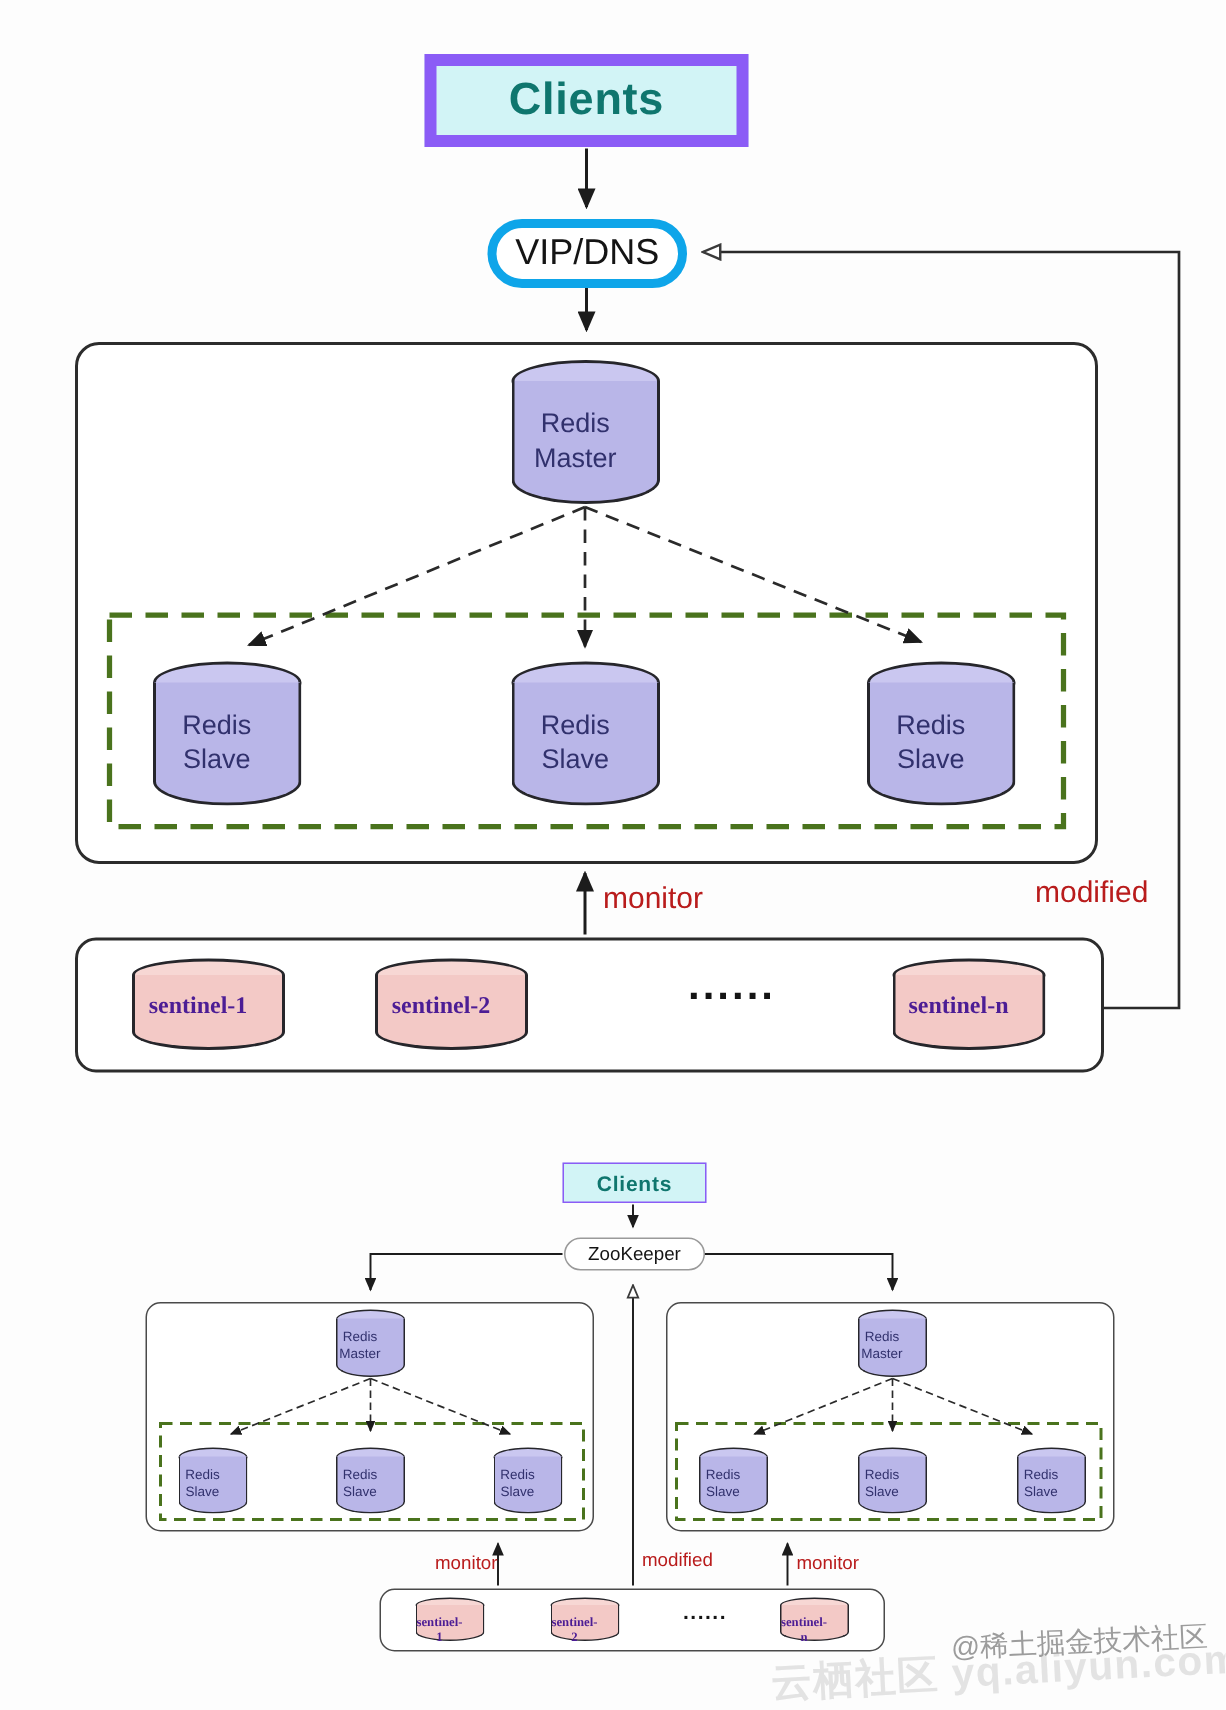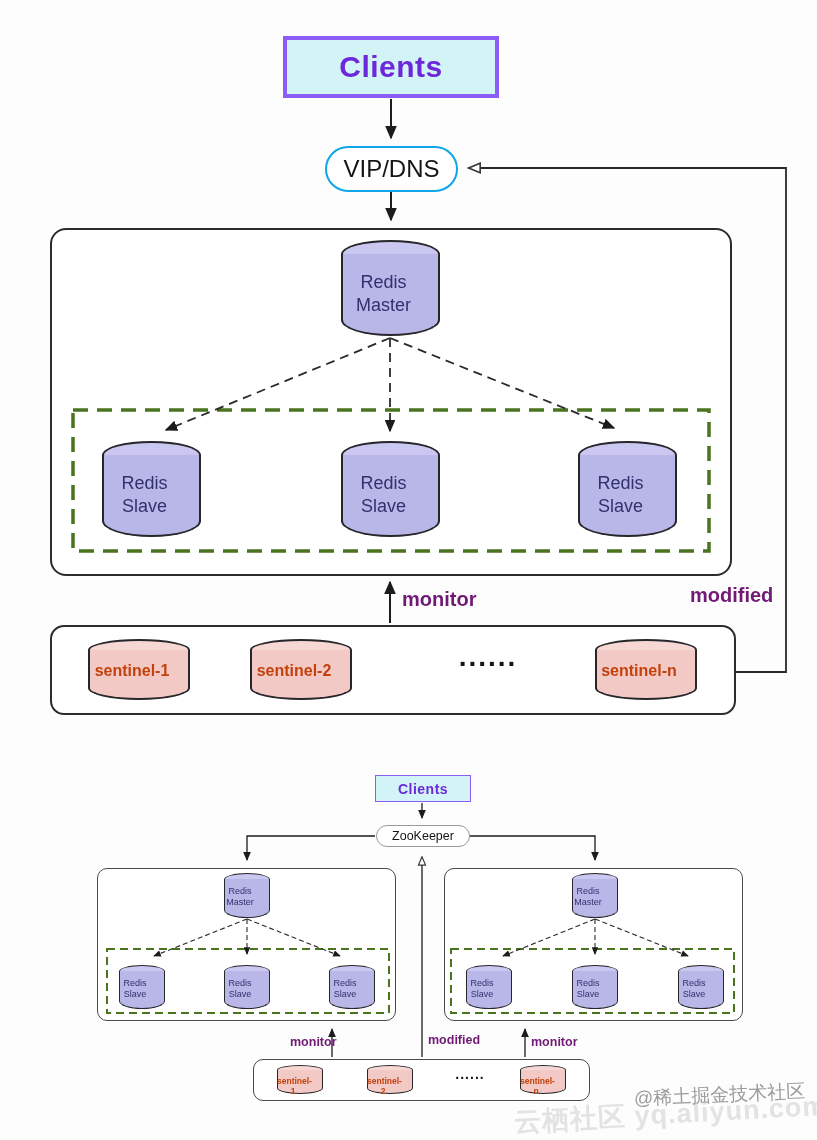--- a/index.html
+++ b/index.html
@@ -4,36 +4,36 @@
 <style>
   html,body{margin:0;padding:0;}
   body{background:#ffffff;font-family:"Liberation Sans",sans-serif;}
   .canvas{position:relative;width:817px;height:1140px;background:#fdfdfd;overflow:hidden;}
   .canvas *{box-sizing:border-box;}
 
   
   svg.wires{position:absolute;left:0;top:0;z-index:3;}
   .round-box{position:absolute;background:#ffffff;border:2px solid #2c2c2c;border-radius:16px;z-index:1;}
   .round-box.thin{border-width:1.5px;border-color:#4a4a4a;border-radius:10px;}
-  .clients-box{position:absolute;background:#d2f4f6;border:4px solid #8b5cf6;color:#6d28d9;font-weight:bold;
+  .clients-box{position:absolute;background:#d2f4f6;border:8px solid #8b5cf6;color:#0f766e;font-weight:bold;
                display:flex;align-items:center;justify-content:center;z-index:4;letter-spacing:0.5px;}
-  .pill{position:absolute;background:#ffffff;border:2px solid #0ea5e9;display:flex;align-items:center;
+  .pill{position:absolute;background:#ffffff;border:6px solid #0ea5e9;display:flex;align-items:center;
         justify-content:center;color:#141414;z-index:4;}
 
   
   .cyl{position:absolute;z-index:4;}
   .cyl .ctop{position:absolute;left:0;right:0;top:0;border-radius:50%;border:2px solid #26262b;}
   .cyl .cbody{position:absolute;left:0;right:0;bottom:0;border:2px solid #26262b;border-top:none;}
   .cyl .clabel{position:absolute;left:0;right:14px;text-align:center;white-space:pre-line;z-index:2;}
   .purple .ctop{background:#cac7f0;}
   .purple .cbody{background:#b9b6e8;}
   .purple .clabel{color:#31316d;}
   .pink .ctop{background:#f7d7d4;}
   .pink .cbody{background:#f3c9c6;}
-  .pink .clabel{color:#c2410c;}
+  .pink .clabel{color:#4c1d95;font-family:Liberation Serif, serif;}
 
   .cyl-lg{width:99px;height:96px;}
   .cyl-lg .ctop{height:28px;}
   .cyl-lg .cbody{top:14px;border-bottom-left-radius:50% 16px;border-bottom-right-radius:50% 16px;}
   .cyl-lg .clabel{top:31px;font-size:18px;line-height:23px;}
 
   .cyl-sent{width:102px;height:61px;}
   .cyl-sent .ctop{height:22px;}
   .cyl-sent .cbody{top:11px;border-bottom-left-radius:50% 12px;border-bottom-right-radius:50% 12px;}
   .cyl-sent .clabel{top:23px;font-size:16px;font-weight:bold;}
@@ -42,21 +42,21 @@
   .cyl-sm .ctop{height:13px;border-width:1px;}
   .cyl-sm .cbody{top:6px;border-width:1px;border-top:none;border-bottom-left-radius:50% 8px;border-bottom-right-radius:50% 8px;}
   .cyl-sm .clabel{top:13px;font-size:9px;line-height:11px;}
 
   .cyl-xs{width:46px;height:29px;}
   .cyl-xs .ctop{height:10px;border-width:1px;}
   .cyl-xs .cbody{top:5px;border-width:1px;border-top:none;border-bottom-left-radius:50% 6px;border-bottom-right-radius:50% 6px;}
   .cyl-xs .clabel{top:11px;font-size:8.5px;font-weight:bold;}
 
   
-  .flabel{position:absolute;color:#701a75;z-index:5;font-weight:bold;}
+  .flabel{position:absolute;color:#b91c1c;z-index:5;}
   .dots{position:absolute;z-index:5;color:#141414;font-weight:bold;text-align:center;}
 
   
   .wm{position:absolute;z-index:6;white-space:nowrap;}
   .wm-yunqi{left:514px;top:1096px;font-size:27px;font-weight:bold;color:#e3e3e3;letter-spacing:1px;transform:rotate(-3deg);}
   .wm-juejin{left:634px;top:1082px;font-size:19px;color:#9c9c9c;transform:rotate(-2.5deg);}
 </style>
 </head>
 <body>
 

